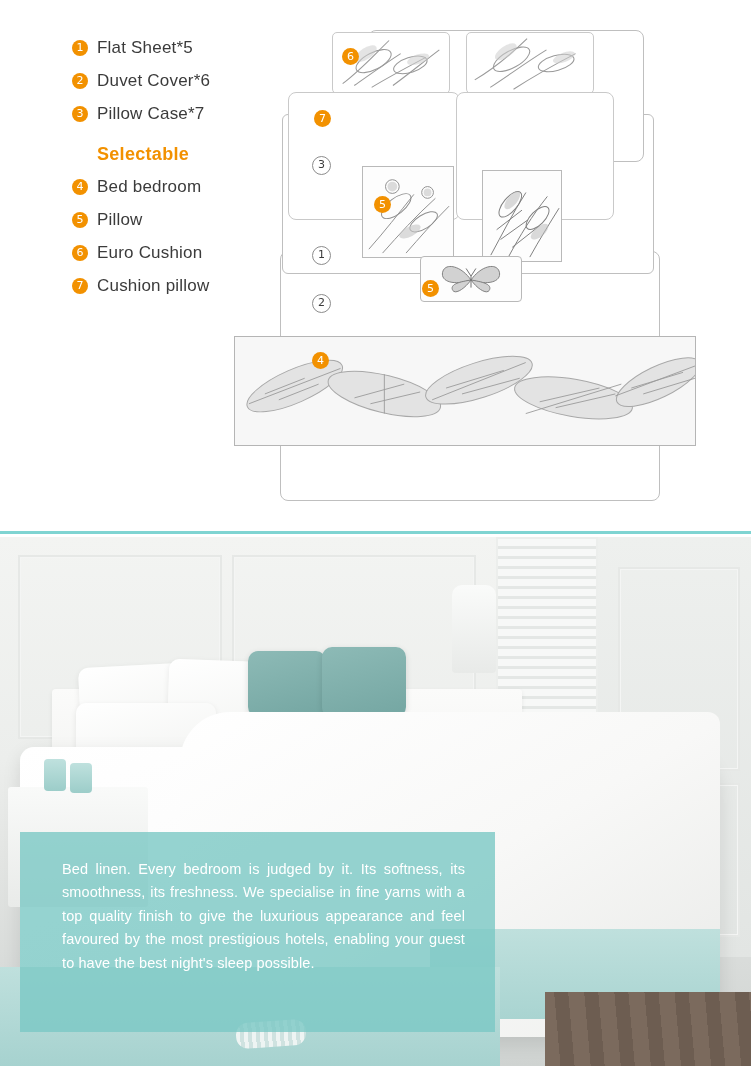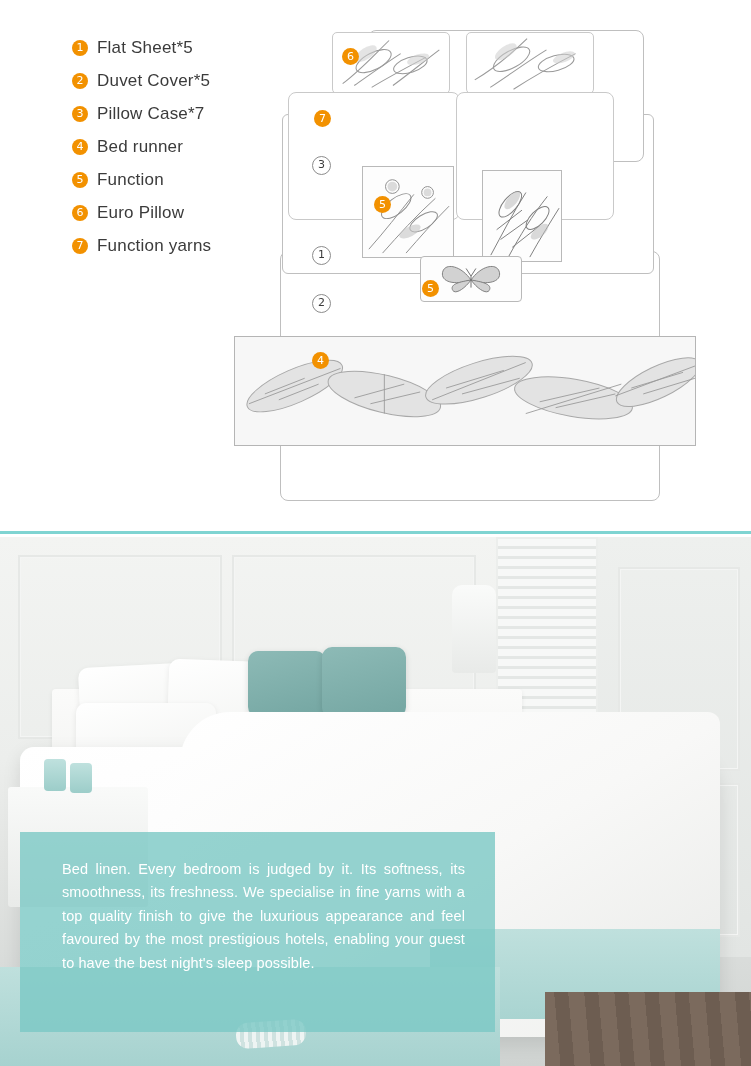--- a/index.html
+++ b/index.html
@@ -314,47 +314,48 @@
 
     <div class="legend">
 
       <div class="legend-row">
         <span class="num-badge">1</span>
         <span class="legend-label">Flat Sheet*5</span>
       </div>
 
       <div class="legend-row">
         <span class="num-badge">2</span>
-        <span class="legend-label">Duvet Cover*5</span>
+        <span class="legend-label">Duvet Cover*6</span>
       </div>
 
       <div class="legend-row">
         <span class="num-badge">3</span>
         <span class="legend-label">Pillow Case*7</span>
       </div>
 
+      <div class="legend-section-title">Selectable</div>
 
       <div class="legend-row">
         <span class="num-badge">4</span>
-        <span class="legend-label">Bed runner</span>
+        <span class="legend-label">Bed bedroom</span>
       </div>
 
       <div class="legend-row">
         <span class="num-badge">5</span>
-        <span class="legend-label">Function</span>
+        <span class="legend-label">Pillow</span>
       </div>
 
       <div class="legend-row">
         <span class="num-badge">6</span>
-        <span class="legend-label">Euro Pillow</span>
+        <span class="legend-label">Euro Cushion</span>
       </div>
 
       <div class="legend-row">
         <span class="num-badge">7</span>
-        <span class="legend-label">Function yarns</span>
+        <span class="legend-label">Cushion pillow</span>
       </div>
     </div>
 
     <div class="bed-art">
 
       <div class="outline mattress-base"></div>
       <div class="outline bed-top"></div>
       <div class="outline headboard"></div>
 
       <div class="pillow p-euro-left">

